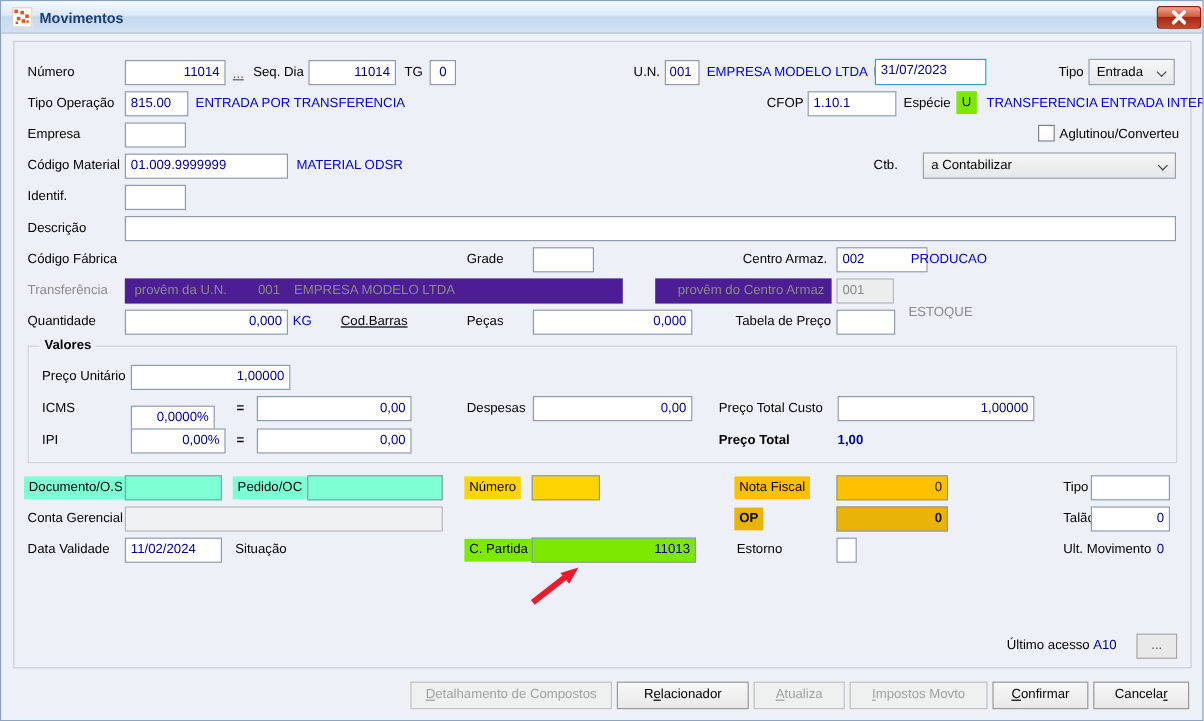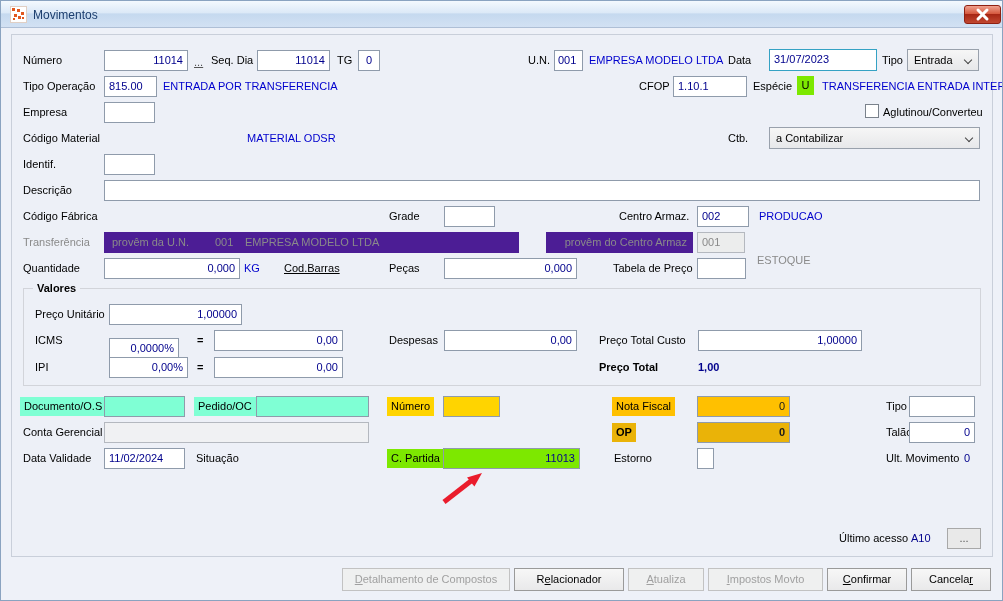--- a/index.html
+++ b/index.html
@@ -1,21 +1,21 @@
 <!DOCTYPE html>
 <html><head>
 <meta charset="utf-8">
 <style>
   * { box-sizing: border-box; }
   body { margin:0; font-family:"Liberation Sans", sans-serif; font-size:11px; color:#000; background:#dfe4ec; }
   .window { position:relative; width:1003px; height:601px; background:#eef1f8; border:1px solid #8aa3c0; overflow:hidden; }
   .titlebar { position:absolute; left:0; top:0; width:100%; height:27px;
     background:linear-gradient(180deg,#f4f9fe 0%,#dce9f7 45%,#c5d9ef 50%,#d2e1f3 100%);
     border-bottom:1px solid #aebfd6; }
-  .title { position:absolute; left:32px; top:7px; font-size:12px; color:#1c3e6e; white-space:nowrap; }
+  .title { position:absolute; left:32px; top:7px; font-size:12px; color:#1c3e6e; white-space:nowrap;font-weight:bold; }
   .appicon { position:absolute; left:9px; top:5px; width:17px; height:17px; background:#fff; border:1px solid #e0cfc4; }
   .closebtn { position:absolute; left:963px; top:4px; width:37px; height:19px; border:1px solid #8e2012; border-radius:3px;
     background:linear-gradient(180deg,#f2a austria,#d65a40 45%,#b02a18 50%,#c84a30 100%);
     background:linear-gradient(180deg,#efa18f,#d65a40 45%,#a72715 50%,#c14730 100%);
     text-align:center; }
   .panel { position:absolute; left:10px; top:33px; width:982px; height:523px; background:#edf0f7; border:1px solid #c9cfda; }
   .lbl { position:absolute; white-space:nowrap; line-height:13px; }
   .b { font-weight:bold; }
   .gray { color:#8a8a8a; }
   .fld { position:absolute; height:21px; background:#fff; border:1px solid #8f9bab; color:#00008c;
@@ -86,21 +86,21 @@
   <div class="fld rt" style="left:103px;top:49px;width:84px">11014</div>
   <span class="link" style="left:193px;top:55px;color:#555">...</span>
   <span class="lbl" style="left:210px;top:53px">Seq. Dia</span>
   <div class="fld rt" style="left:256px;top:49px;width:73px">11014</div>
   <span class="lbl" style="left:336px;top:53px">TG</span>
   <div class="fld ctr" style="left:357px;top:49px;width:22px;padding:0 2px">0</div>
   <span class="lbl" style="left:527px;top:53px">U.N.</span>
   <div class="fld" style="left:553px;top:49px;width:29px;padding:0 3px">001</div>
   <span class="desc" style="left:588px;top:53px">EMPRESA MODELO LTDA</span>
   <span class="lbl" style="left:727px;top:53px">Data</span>
-  <div class="fld" style="left:768px;top:48px;width:108px;height:22px;border:1px solid #35a2c4">31/07/2023</div>
+  <div class="fld" style="left:728px;top:48px;width:93px;height:22px;border:1px solid #35a2c4">31/07/2023</div>
   <span class="lbl" style="left:881px;top:53px">Tipo</span>
   <div class="sel" style="left:906px;top:48px;width:72px">
     <span>Entrada</span>
     <span class="chev"></span>
   </div>
 
   <span class="lbl" style="left:22px;top:79px">Tipo Operação</span>
   <div class="fld" style="left:103px;top:75px;width:53px">815.00</div>
   <span class="desc" style="left:162px;top:79px">ENTRADA POR TRANSFERENCIA</span>
   <span class="lbl" style="left:638px;top:79px">CFOP</span>
@@ -108,38 +108,39 @@
   <span class="lbl" style="left:752px;top:79px">Espécie</span>
   <div class="hl bg-green ctr" style="left:796px;top:75px;width:17px;height:19px;padding:3px 0">U</div>
   <span class="desc" style="left:821px;top:79px">TRANSFERENCIA ENTRADA INTERNA</span>
 
   <span class="lbl" style="left:22px;top:105px">Empresa</span>
   <div class="fld" style="left:103px;top:101px;width:51px"></div>
   <span class="chk" style="left:864px;top:103px;width:14px;height:14px"></span>
   <span class="lbl" style="left:882px;top:105px">Aglutinou/Converteu</span>
 
   <span class="lbl" style="left:22px;top:131px">Código Material</span>
+  <div class="fld" style="left:103px;top:127px;width:136px">01.009.9999999</div>
   <span class="desc" style="left:246px;top:131px">MATERIAL ODSR</span>
   <span class="lbl" style="left:727px;top:131px">Ctb.</span>
   <div class="sel" style="left:768px;top:126px;width:211px">
     <span>a Contabilizar</span>
     <span class="chev"></span>
   </div>
 
   <span class="lbl" style="left:22px;top:157px">Identif.</span>
   <div class="fld" style="left:103px;top:153px;width:51px"></div>
 
   <span class="lbl" style="left:22px;top:183px">Descrição</span>
   <div class="fld" style="left:103px;top:179px;width:876px"></div>
 
   <span class="lbl" style="left:22px;top:209px">Código Fábrica</span>
   <span class="lbl" style="left:388px;top:209px">Grade</span>
   <div class="fld" style="left:443px;top:205px;width:51px"></div>
   <span class="lbl" style="left:618px;top:209px">Centro Armaz.</span>
-  <div class="fld" style="left:696px;top:205px;width:52px">002</div>
+  <div class="fld" style="left:696px;top:205px;width:76px">002</div>
   <span class="desc" style="left:758px;top:209px">PRODUCAO</span>
 
   <span class="lbl gray" style="left:22px;top:235px">Transferência</span>
   <div class="bar" style="left:103px;top:231px;width:415px">
     <span style="position:absolute;left:8px">provêm da U.N.</span>
     <span style="position:absolute;left:111px">001</span>
     <span style="position:absolute;left:141px">EMPRESA MODELO LTDA</span>
   </div>
   <div class="bar rt" style="left:545px;top:231px;width:147px">
     <span>provêm do Centro Armaz</span>

